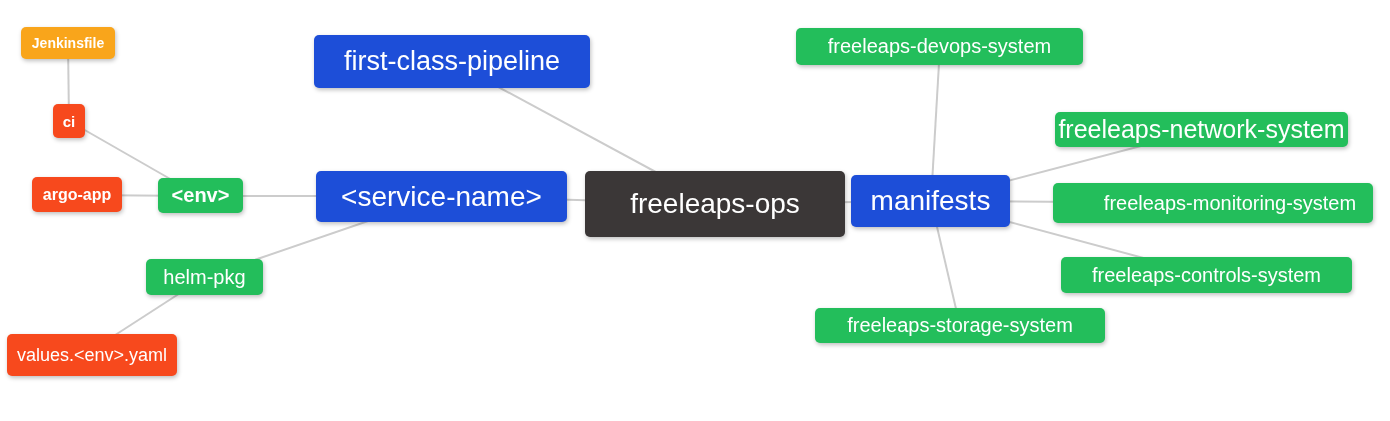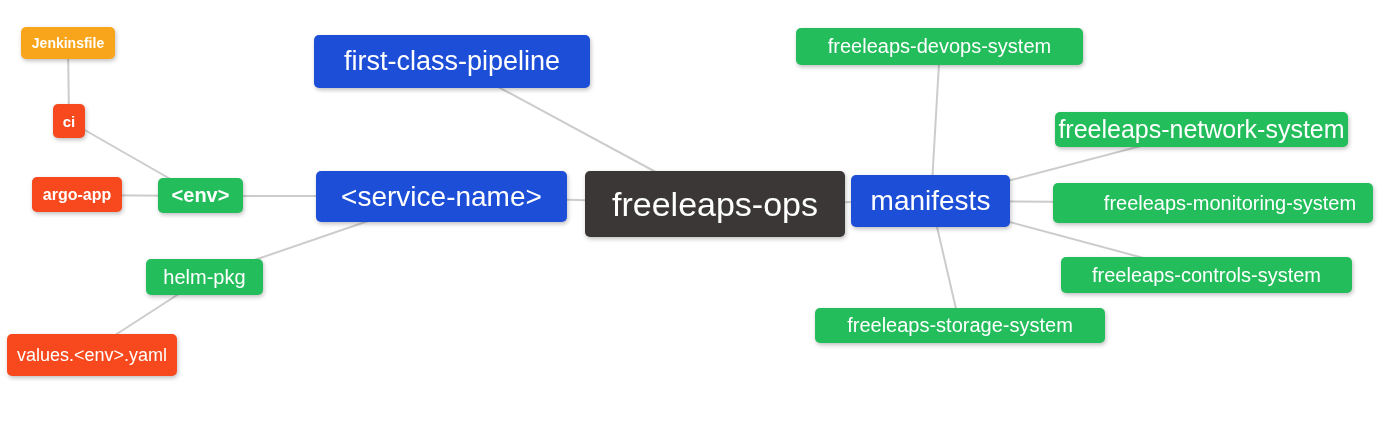--- a/index.html
+++ b/index.html
@@ -41,21 +41,21 @@
   .c-dark   { background: #3b3737; }
 
   #n-jenkinsfile { left: 21px;   top: 27px;  width: 94px;  height: 32px; font-size: 14px; font-weight: 600; }
   #n-ci          { left: 53px;   top: 104px; width: 32px;  height: 34px; font-size: 15px; font-weight: 700; }
   #n-argo-app    { left: 32px;   top: 177px; width: 90px;  height: 35px; font-size: 16px; font-weight: 600; }
   #n-env         { left: 158px;  top: 178px; width: 85px;  height: 35px; font-size: 20px; font-weight: 600; }
   #n-helm-pkg    { left: 146px;  top: 259px; width: 117px; height: 36px; font-size: 20px; }
   #n-values      { left: 7px;    top: 334px; width: 170px; height: 42px; font-size: 18px; }
   #n-pipeline    { left: 314px;  top: 35px;  width: 276px; height: 53px; font-size: 27px; }
   #n-service     { left: 316px;  top: 171px; width: 251px; height: 51px; font-size: 28px; }
-  #n-ops         { left: 585px;  top: 171px; width: 260px; height: 66px; font-size: 34px; }
+  #n-ops         { left: 585px;  top: 171px; width: 260px; height: 66px; font-size: 28px; }
   #n-manifests   { left: 851px;  top: 175px; width: 159px; height: 52px; font-size: 28px; }
   #n-devops      { left: 796px;  top: 28px;  width: 287px; height: 37px; font-size: 20px; }
   #n-network     { left: 1055px; top: 112px; width: 293px; height: 35px; font-size: 25px; }
   #n-monitoring  { left: 1053px; top: 183px; width: 320px; height: 40px; font-size: 20px; padding-left: 40px; }
   #n-controls    { left: 1061px; top: 257px; width: 291px; height: 36px; font-size: 20px; }
   #n-storage     { left: 815px;  top: 308px; width: 290px; height: 35px; font-size: 20px; }
 </style>
 </head>
 <body>
 

